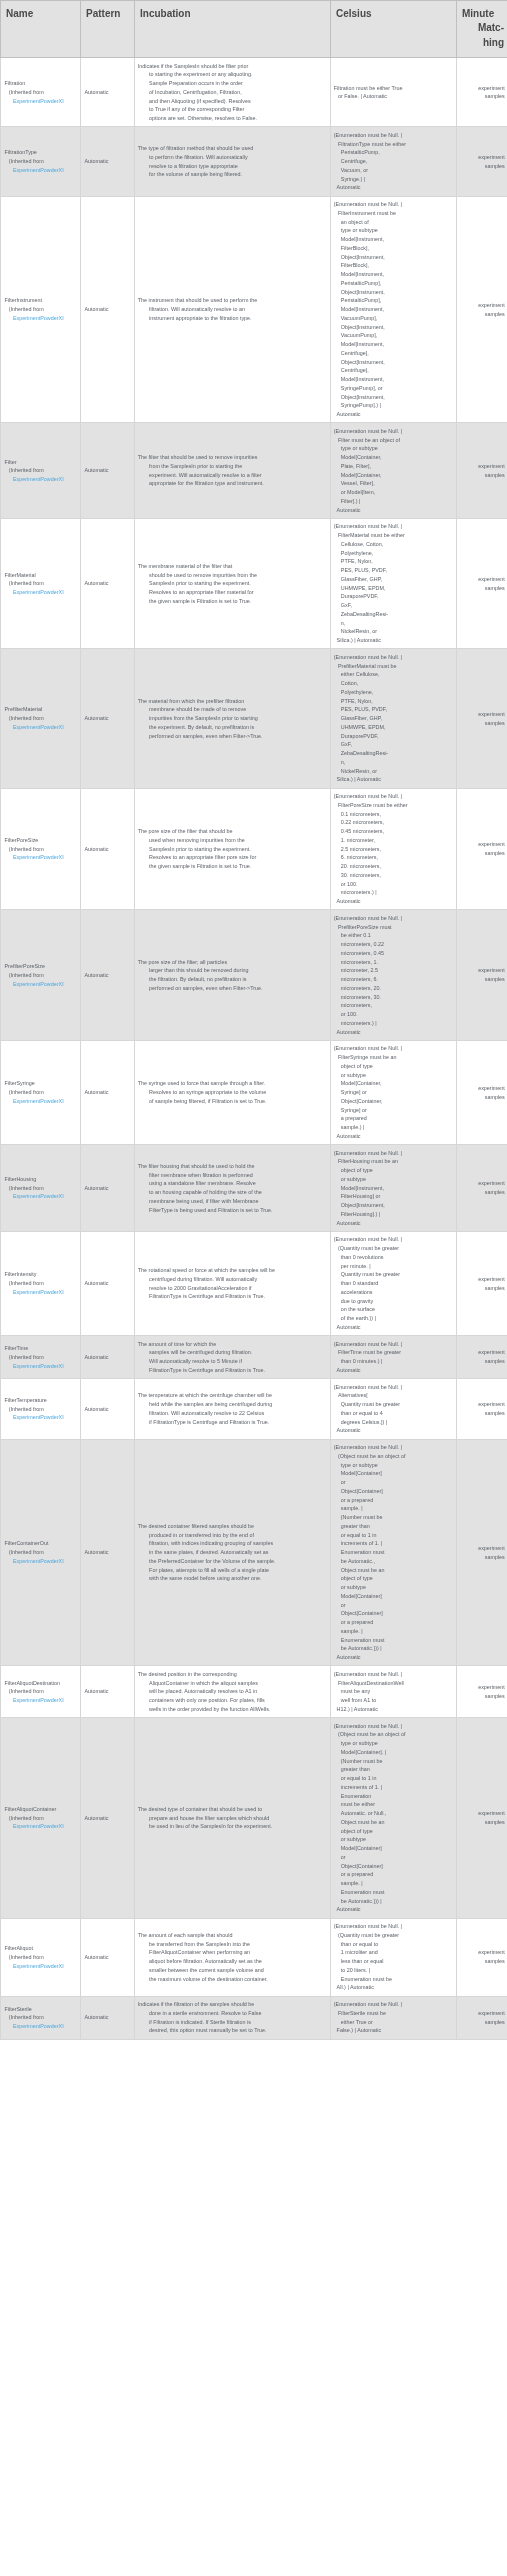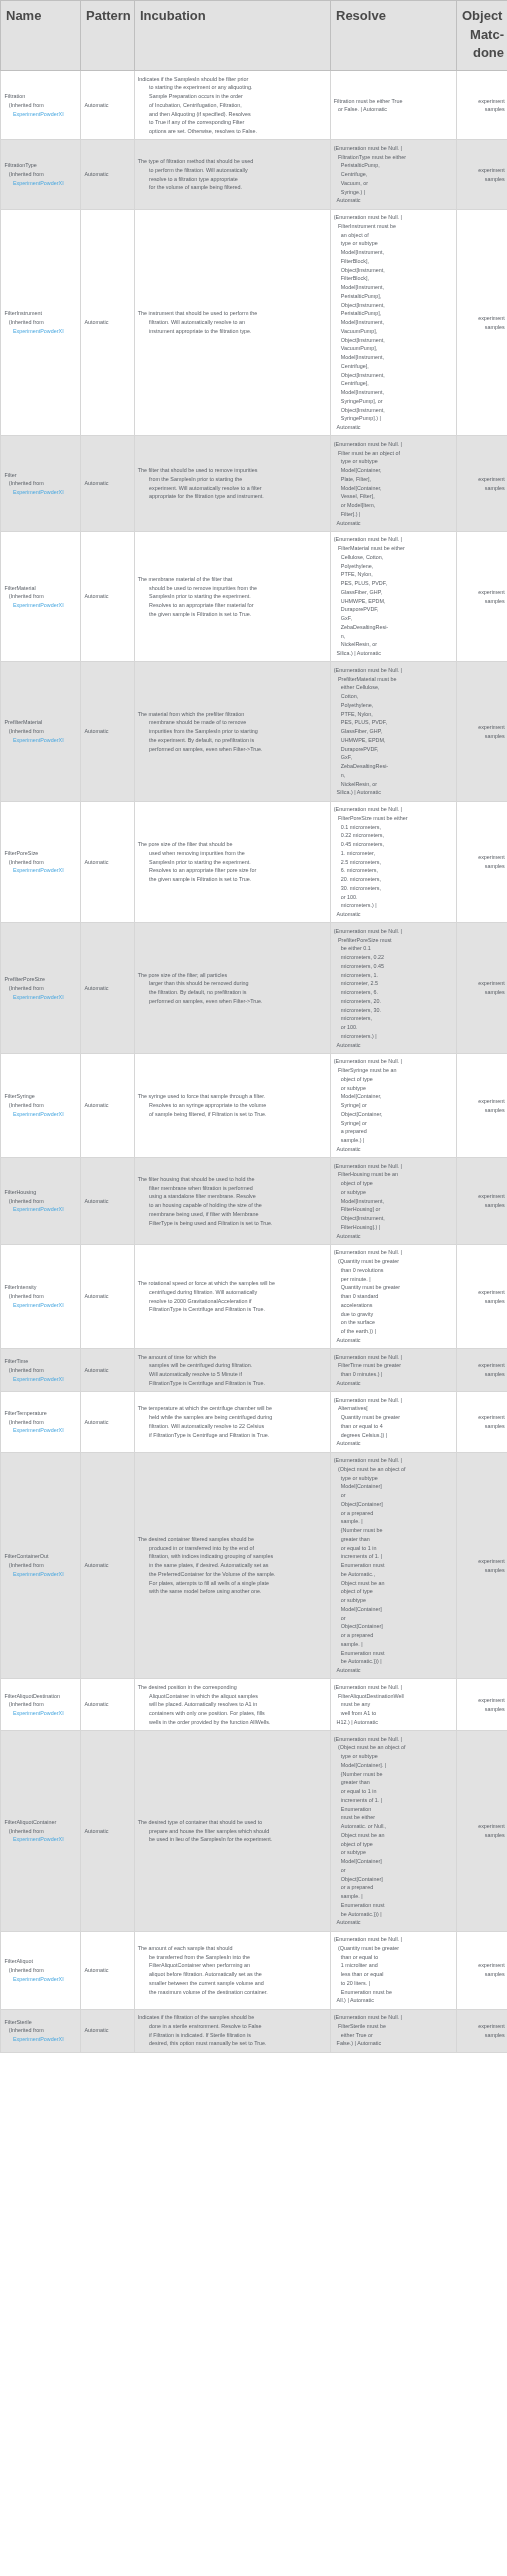--- a/index.html
+++ b/index.html
@@ -21,21 +21,21 @@
   table.options-table col.c-name    { width: 80px; }
   table.options-table col.c-default { width:  54px; }
   table.options-table col.c-desc    { width: 196px; }
   table.options-table col.c-pattern { width: 126px; }
   table.options-table col.c-index   { width:  53px; }
 
   thead th {
     background: #e2e2e2;
     border: 0.7px solid #bfbfbf;
     color: #4a4a4a;
-    font-size: 13px;
+    font-size: 10px;
     font-weight: bold;
     text-align: left;
     vertical-align: top;
     padding: 5.7px 5px 7px 5px;
     line-height: 1.45;
     height: 42px;
   }
   thead th.th-index {
     text-align: left;
   }
@@ -108,25 +108,25 @@
     <col class="c-default">
     <col class="c-desc">
     <col class="c-pattern">
     <col class="c-index">
   </colgroup>
   <thead>
     <tr>
       <th class="th-name">Name</th>
       <th class="th-default">Pattern</th>
       <th class="th-desc">Incubation</th>
-      <th class="th-pattern">Resolve</th>
+      <th class="th-pattern">Celsius</th>
       <th class="th-index">
-        <span class="idx-l1">Object</span>
+        <span class="idx-l1">Minute</span>
         <span class="idx-l2">Matc-</span>
-        <span class="idx-l3">done</span>
+        <span class="idx-l3">hing</span>
       </th>
     </tr>
   </thead>
   <tbody id="table-body">
       <tr>
         <td class="cell-name">
           <span class="name-main">Filtration</span>
           <span class="name-inherit">(Inherited from</span>
           <a class="name-link">ExperimentPowderXI</a>
         </td>

